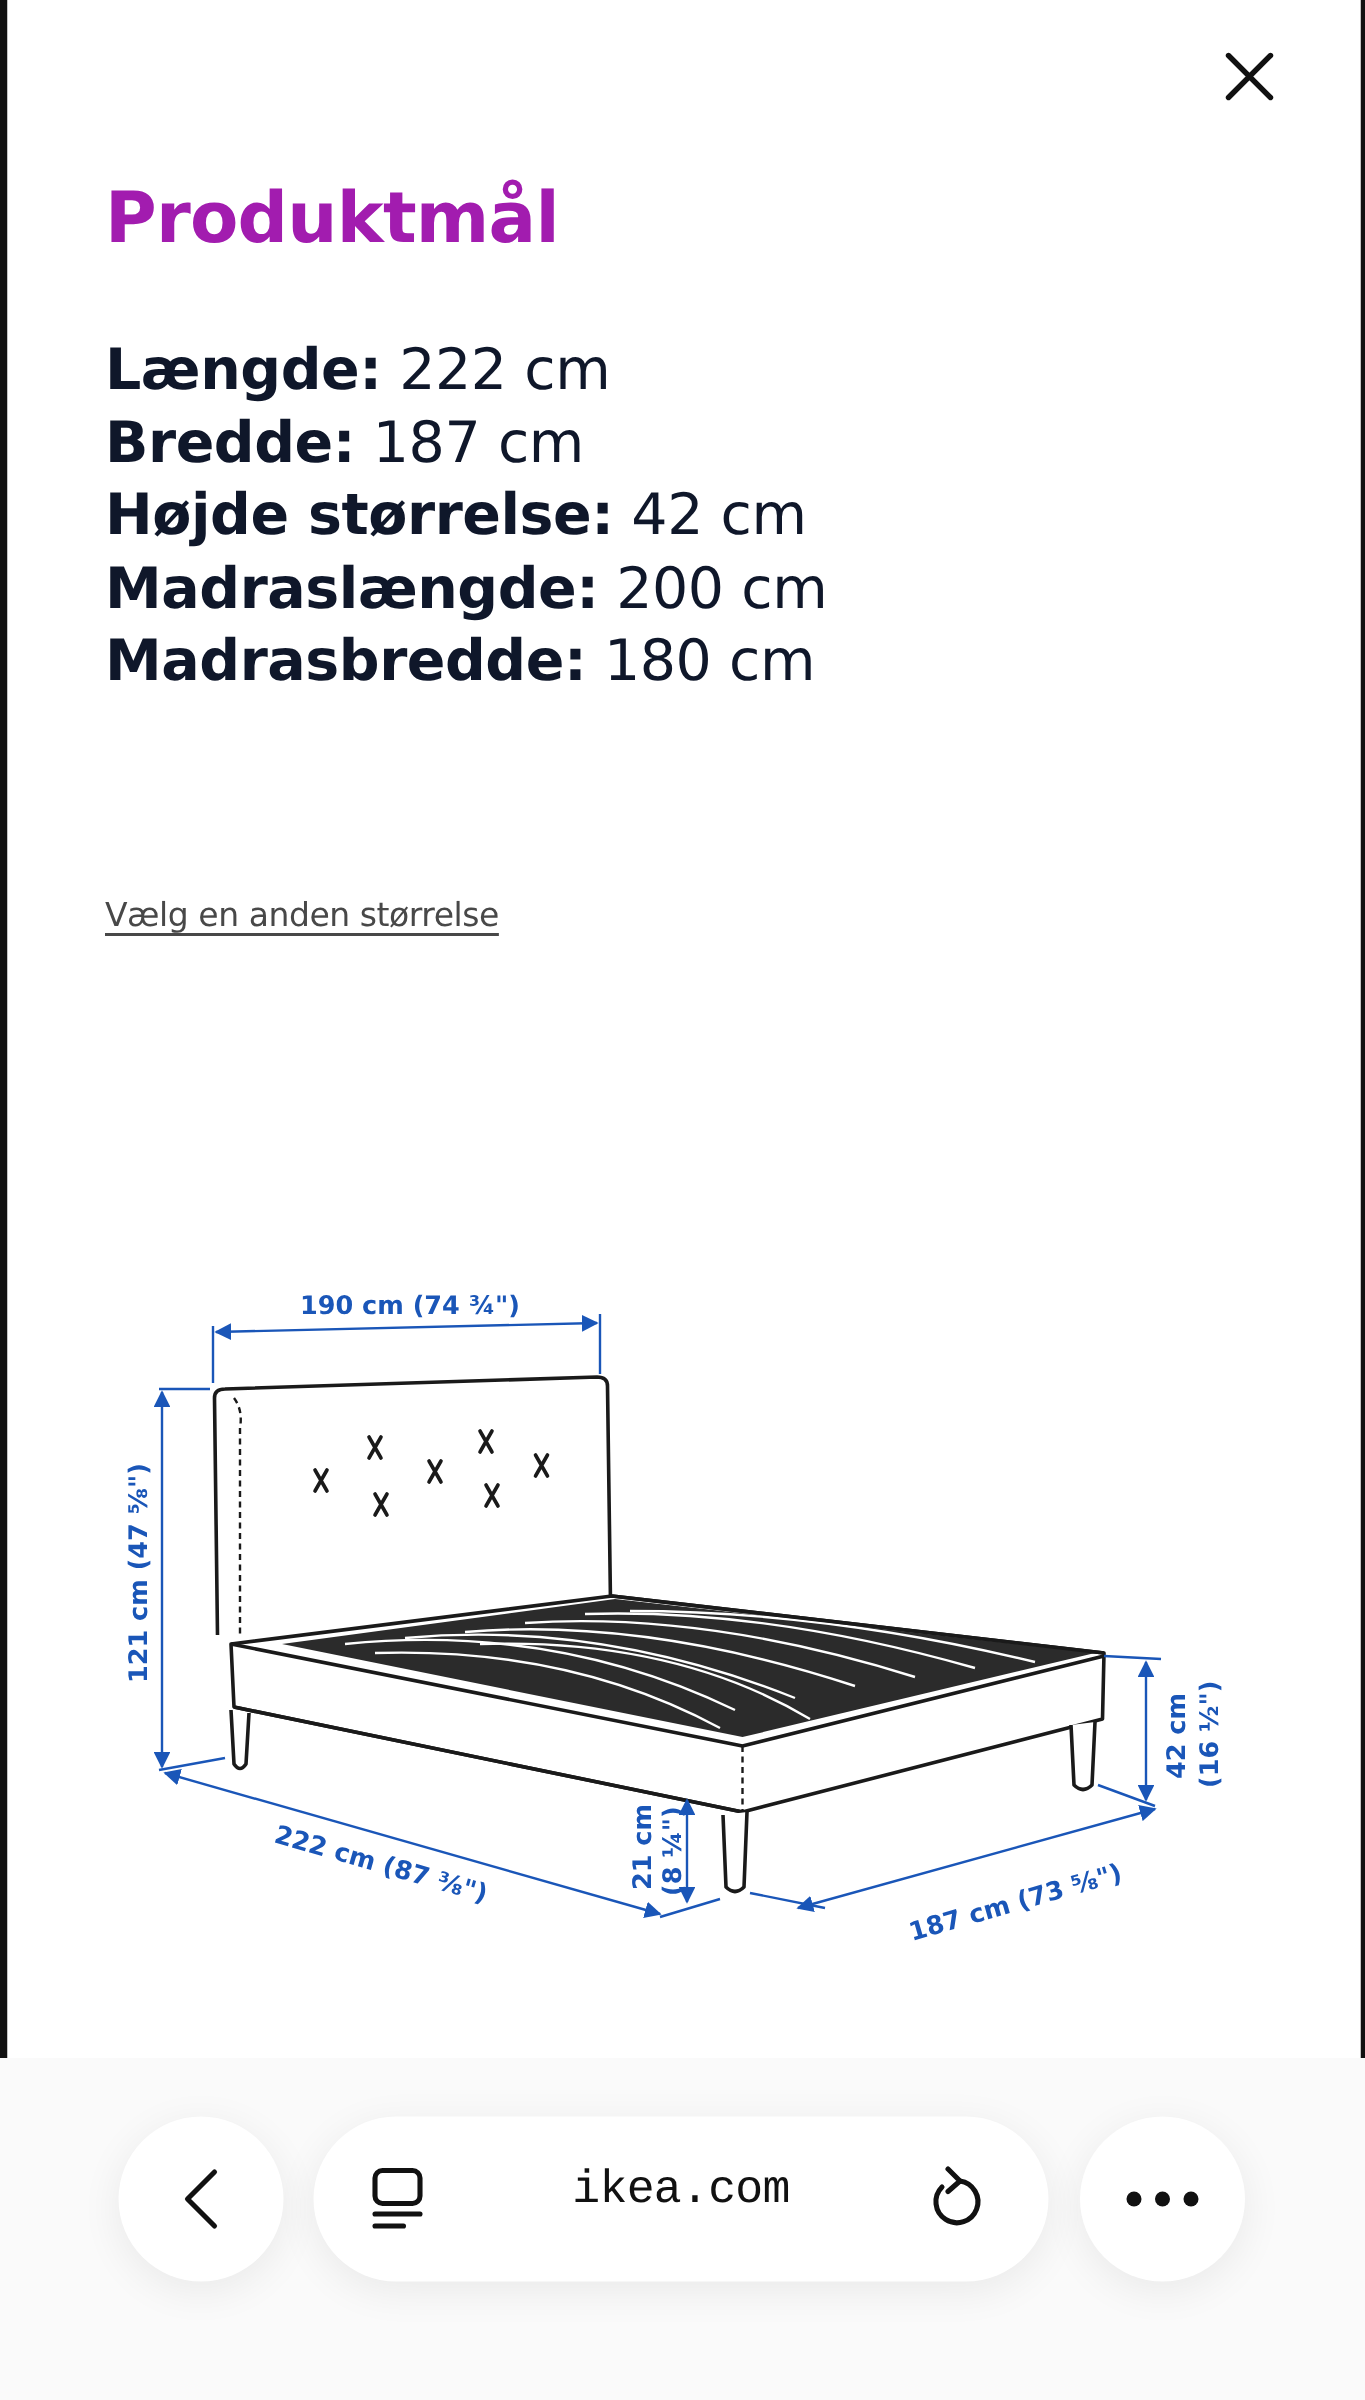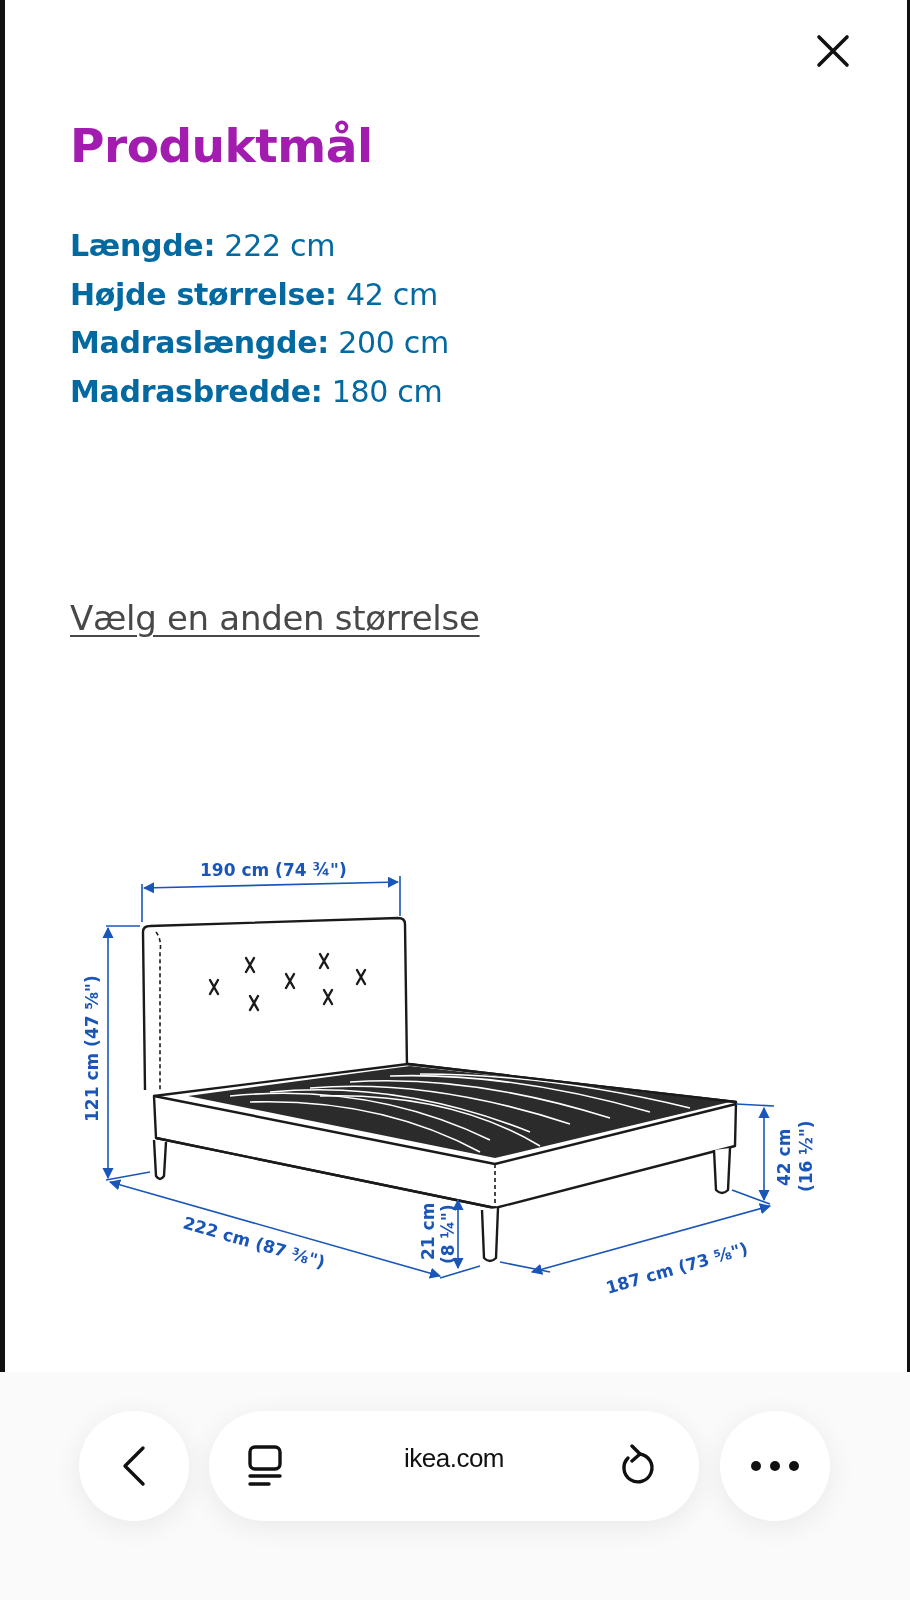--- a/index.html
+++ b/index.html
@@ -4,51 +4,52 @@
 <style>
   * { box-sizing: border-box; margin: 0; padding: 0; }
   html, body { width: 910px; height: 1600px; overflow: hidden; background: #ffffff; }
   body { position: relative; font-family: "DejaVu Sans", "Liberation Sans", sans-serif; color: #484848; }
   .frame-edge-left { position: absolute; left: 0; top: 0; width: 5px; height: 1372px; background: #111; }
   .frame-edge-right { position: absolute; right: 0; top: 0; width: 3px; height: 1372px; background: #111; }
   .sheet { position: absolute; left: 5px; top: 0; width: 902px; height: 1372px; background: #fff; }
   .close-btn { position: absolute; left: 808px; top: 26px; width: 50px; height: 50px; display: flex; align-items: center; justify-content: center; cursor: pointer; }
   .title { position: absolute; left: 70px; top: 118px; font-size: 47px; font-weight: bold; color: #a21caf; letter-spacing: -0.5px; }
   .dims { position: absolute; left: 70px; top: 222px; }
-  .dim-row { font-size: 30px; line-height: 48.5px; color: #0369a1; white-space: nowrap; letter-spacing: -0.3px; }
+  .dim-row { font-size: 38px; line-height: 48.5px; color: #0f172a; white-space: nowrap; letter-spacing: -0.3px; }
   .dim-row .lbl { font-weight: bold; }
-  .link { position: absolute; left: 70px; top: 598px; font-size: 34px; color: #484848; text-decoration: underline; text-underline-offset: 5px; text-decoration-thickness: 2px; cursor: pointer; letter-spacing: -0.3px; }
+  .link { position: absolute; left: 70px; top: 598px; font-size: 22px; color: #484848; text-decoration: underline; text-underline-offset: 5px; text-decoration-thickness: 2px; cursor: pointer; letter-spacing: -0.3px; }
   .drawing { position: absolute; left: 70px; top: 860px; width: 780px; height: 460px; }
   .dimtxt { font-family: "DejaVu Sans", "Liberation Sans", sans-serif; font-weight: bold; font-size: 17px; fill: #1a56b8; }
   .bottom-area { position: absolute; left: 0; top: 1372px; width: 910px; height: 228px; background: #fafafa; }
   .pill { position: absolute; background: #fff; border-radius: 56px; box-shadow: 0 6px 28px rgba(0,0,0,0.07); display: flex; align-items: center; justify-content: center; cursor: pointer; }
   .back-pill { left: 79px; top: 1411px; width: 110px; height: 110px; }
   .url-pill { left: 209px; top: 1411px; width: 490px; height: 110px; }
   .more-pill { left: 720px; top: 1411px; width: 110px; height: 110px; }
-  .url-text { position: absolute; left: 0; right: 0; text-align: center; font-family: Liberation Sans, sans-serif; font-size: 26px; color: #111; top: 32px; letter-spacing: -0.5px; }
+  .url-text { position: absolute; left: 0; right: 0; text-align: center; font-family: Liberation Mono, monospace; font-size: 31px; color: #111; top: 32px; letter-spacing: -0.5px; }
   .icon-abs { position: absolute; display: flex; align-items: center; justify-content: center; }
 </style>
 </head>
 <body>
 
 <div class="frame-edge-left"></div>
 <div class="frame-edge-right"></div>
 
 <div class="sheet"></div>
 
 <div class="close-btn">
   <svg width="34" height="34" viewBox="0 0 34 34">
     <path d="M3 3 L31 31 M31 3 L3 31" stroke="#111" stroke-width="3.6" stroke-linecap="round"></path>
   </svg>
 </div>
 
 <div class="title">Produktmål</div>
 
 <div class="dims">
   <div class="dim-row"><span class="lbl">Længde:</span> <span>222 cm</span></div>
+  <div class="dim-row"><span class="lbl">Bredde:</span> <span>187 cm</span></div>
   <div class="dim-row"><span class="lbl">Højde størrelse:</span> <span>42 cm</span></div>
   <div class="dim-row"><span class="lbl">Madraslængde:</span> <span>200 cm</span></div>
   <div class="dim-row"><span class="lbl">Madrasbredde:</span> <span>180 cm</span></div>
 </div>
 
 <a class="link">Vælg en anden størrelse</a>
 
 <svg class="drawing" viewBox="0 0 780 460" width="780" height="460">
   <defs>
     <marker id="arr" viewBox="0 0 10 10" refX="9" refY="5" markerWidth="7" markerHeight="7" orient="auto-start-reverse">

